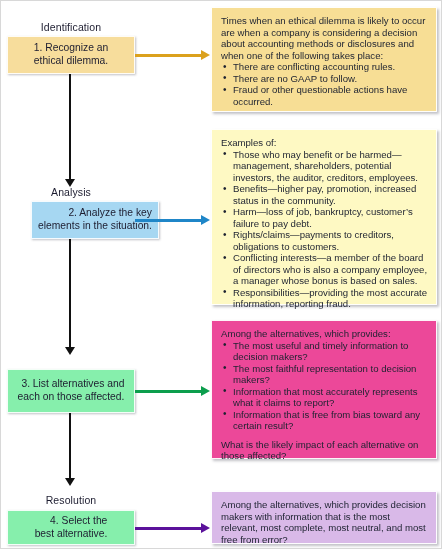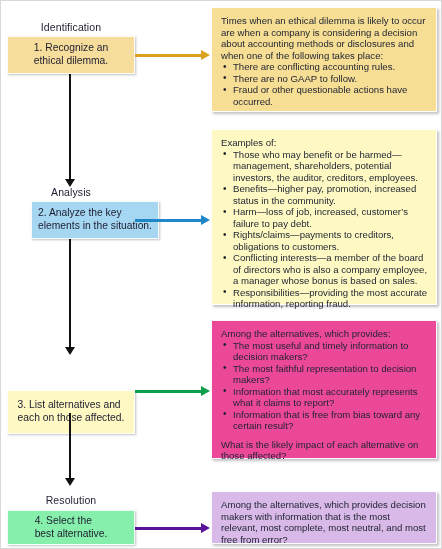--- a/index.html
+++ b/index.html
@@ -35,31 +35,31 @@
   .flow-box {
     position: absolute;
     left: 6px;
     width: 128px;
     box-sizing: border-box;
     border: 1px solid rgba(255,255,255,0.9);
     box-shadow: 1px 1px 2px rgba(120,120,130,0.45);
     display: flex;
     align-items: center;
     justify-content: center;
-    text-align: left;
+    text-align: right;
     font-size: 10.3px;
     line-height: 1.22;
     color: #1d1d30;
     padding: 4px 5px;
   }
   .flow-box span { display: block; }
 
   #flow-box-1 { top: 35px;  height: 38px; background: #f7dd9c; }
   #flow-box-2 { top: 200px; height: 38px; background: #a6d7f2; margin-left: 24px; }
-  #flow-box-3 { top: 389px; height: 44px; background: #fef9c3; }
+  #flow-box-3 { top: 368px; height: 44px; background: #86efac; }
   #flow-box-4 { top: 509px; height: 35px; background: #86efac; }
 
   
   .v-line {
     position: absolute;
     left: 68px;
     width: 2px;
     background: #111111;
   }
   .v-arrow-head {
@@ -196,21 +196,21 @@
       <li>There are no GAAP to follow.</li>
       <li>Fraud or other questionable actions have occurred.</li>
     </ul>
   </div>
 
   <div class="panel" id="panel-2">
     <p>Examples of:</p>
     <ul>
       <li>Those who may benefit or be harmed—management, shareholders, potential investors, the auditor, creditors, employees.</li>
       <li>Benefits—higher pay, promotion, increased status in the community.</li>
-      <li>Harm—loss of job, increased, customer’s failure to pay debt.</li>
+      <li>Harm—loss of job, bankruptcy, customer’s failure to pay debt.</li>
       <li>Rights/claims—payments to creditors, obligations to customers.</li>
       <li>Conflicting interests—a member of the board of directors who is also a company employee, a manager whose bonus is based on sales.</li>
       <li>Responsibilities—providing the most accurate information, reporting fraud.</li>
     </ul>
   </div>
 
   <div class="panel" id="panel-3">
     <p>Among the alternatives, which provides:</p>
     <ul>
       <li>The most useful and timely information to decision makers?</li>

